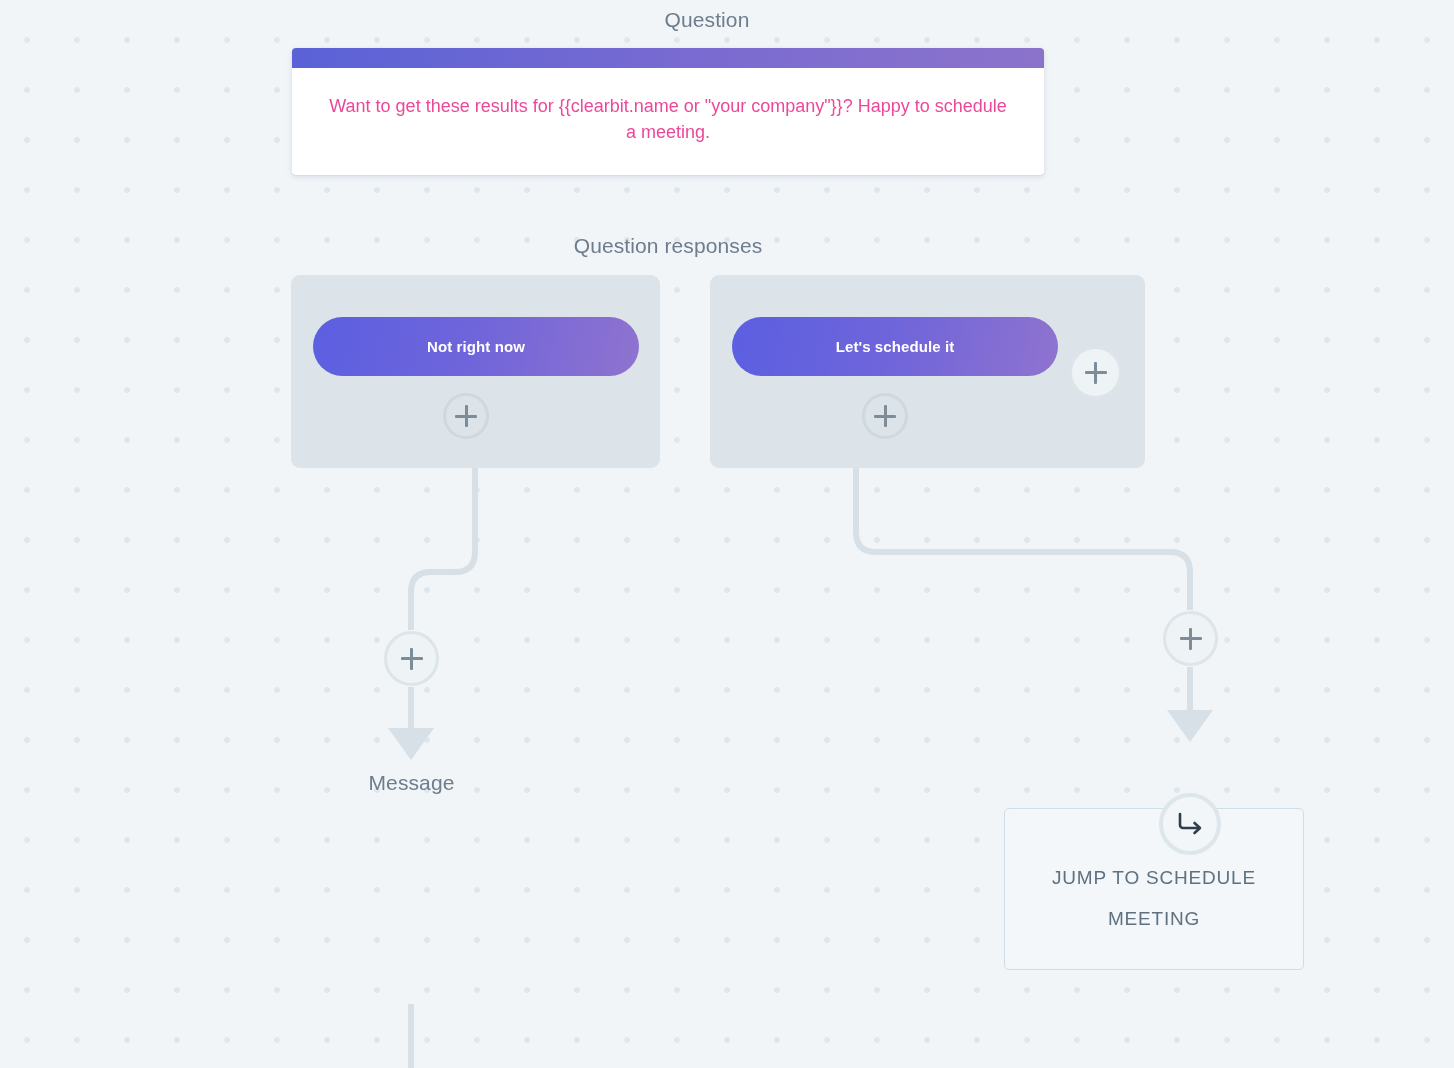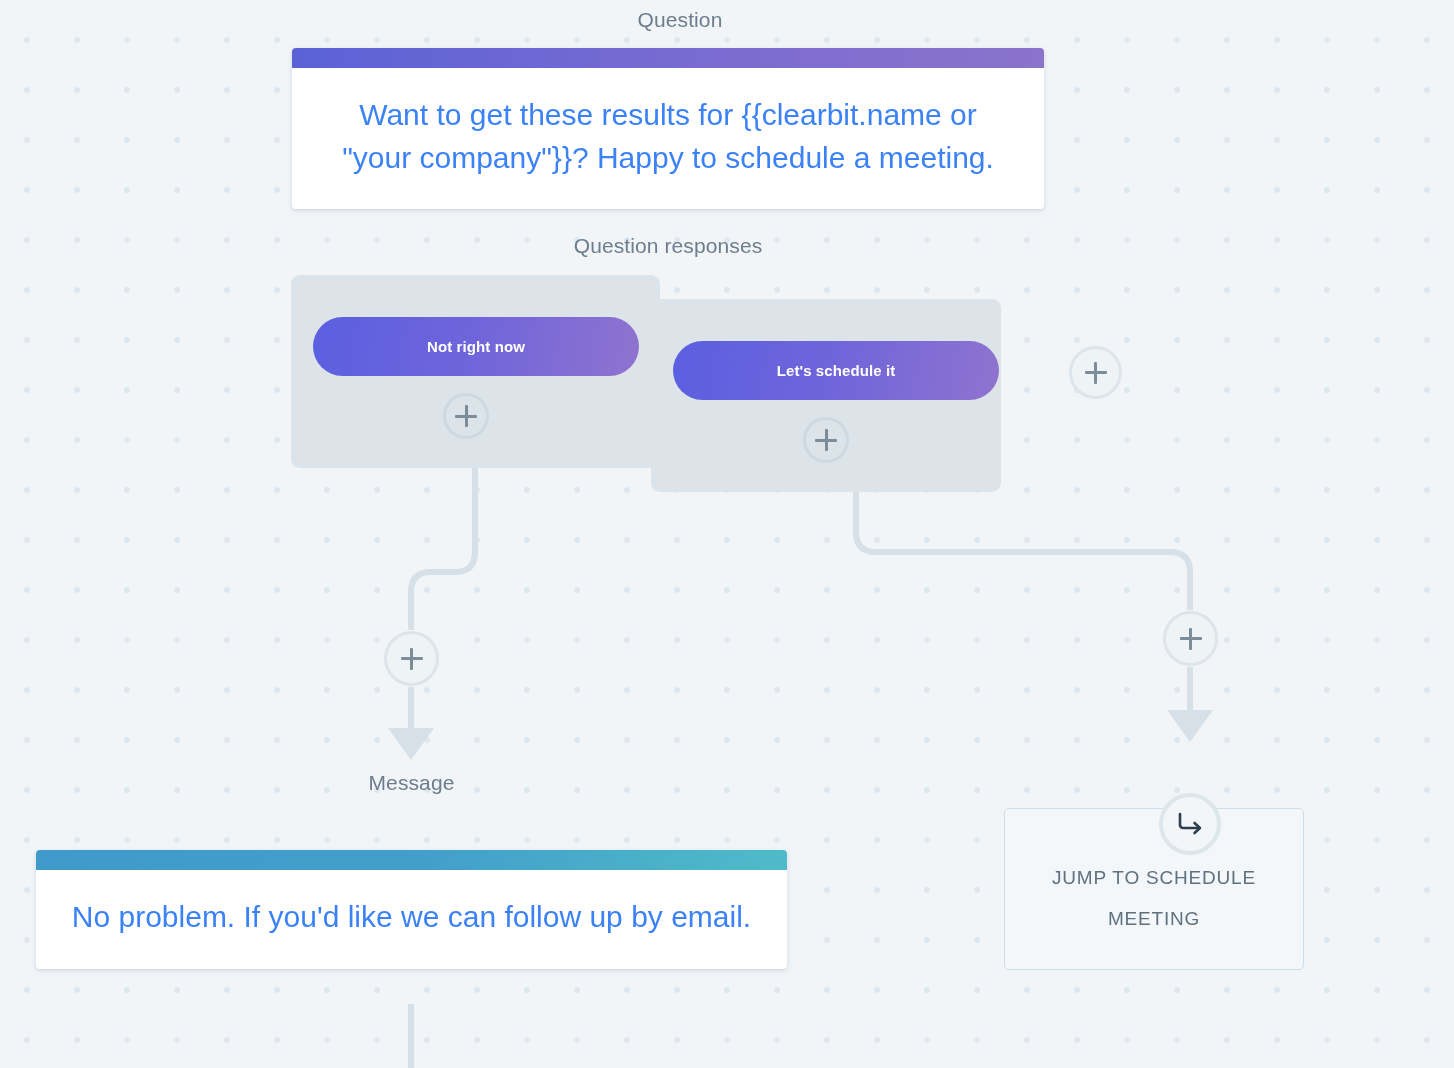--- a/index.html
+++ b/index.html
@@ -45,23 +45,23 @@
     box-shadow: 0 2px 6px rgba(80,100,120,0.13), 0 1px 2px rgba(80,100,120,0.10);
     overflow: hidden;
   }
   .card-bar {
     height: 20px;
     width: 100%;
   }
   .card-body {
     padding: 26px 30px 30px 30px;
     text-align: center;
-    font-size: 30px;
+    font-size: 18px;
     line-height: 1.42;
-    color: #3b82f6;
+    color: #ec4899;
     font-weight: 400;
   }
 
   
   .resp-box {
     position: absolute;
     background: #dce4e9;
     border-radius: 9px;
   }
   .resp-pill {
@@ -174,38 +174,38 @@
     <path d="M411,687 L411,730" fill="none" stroke="#d6e0e6" stroke-width="6"></path>
     <path d="M411,728 L434,728 L411,760 L388,728 Z" fill="#d6e0e6"></path>
 
     <path d="M856,468 L856,532 Q856,552 876,552 L1170,552 Q1190,552 1190,572 L1190,610" fill="none" stroke="#d6e0e6" stroke-width="6" stroke-linecap="butt"></path>
     <path d="M1190,667 L1190,712" fill="none" stroke="#d6e0e6" stroke-width="6"></path>
     <path d="M1190,710 L1213,710 L1190,742 L1167,710 Z" fill="#d6e0e6"></path>
 
     <path d="M411,1004 L411,1068" fill="none" stroke="#d6e0e6" stroke-width="6"></path>
   </svg>
 
-  <div class="sec-label" style="left:12px; top:8px; width:1336px;">Question</div>
+  <div class="sec-label" style="left:0; top:8px; width:1336px;padding-left:39px;">Question</div>
 
   <div class="flow-card" style="left:292px; top:48px; width:752px;">
     <div class="card-bar" style="background:linear-gradient(90deg,#5a62d6 0%,#7a6bd1 55%,#8b73cb 100%);"></div>
     <div class="card-body">Want to get these results for {{clearbit.name or "your company"}}? Happy to schedule a meeting.</div>
   </div>
 
   <div class="sec-label" style="left:0; top:234px; width:1336px;">Question responses</div>
 
   <div class="resp-box" style="left:291px; top:275px; width:369px; height:193px;">
     <div class="resp-pill" style="left:22px; top:42px; width:326px; height:59px;
                 background:linear-gradient(100deg,#5b5fe1 0%,#7065da 50%,#8f73cf 100%);">Not right now</div>
     <div class="plus-circle plus-outline" style="left:152px; top:118px; width:46px; height:46px;">
       <span class="plus-glyph"></span>
     </div>
   </div>
 
-  <div class="resp-box" style="left:651px; top:275px; width:350px; height:193px;margin-top:24px;">
+  <div class="resp-box" style="left:710px; top:275px; width:435px; height:193px;">
     <div class="resp-pill" style="left:22px; top:42px; width:326px; height:59px;
                 background:linear-gradient(100deg,#5b5fe1 0%,#7065da 50%,#8f73cf 100%);">Let's schedule it</div>
     <div class="plus-circle plus-outline" style="left:152px; top:118px; width:46px; height:46px;">
       <span class="plus-glyph"></span>
     </div>
   </div>
 
   <div class="plus-circle plus-filled" style="left:1069px; top:346px; width:53px; height:53px;">
     <span class="plus-glyph"></span>
   </div>
@@ -213,24 +213,20 @@
   <div class="plus-circle plus-filled" style="left:384px; top:631px; width:55px; height:55px;">
     <span class="plus-glyph"></span>
   </div>
 
   <div class="plus-circle plus-filled" style="left:1163px; top:611px; width:55px; height:55px;">
     <span class="plus-glyph"></span>
   </div>
 
   <div class="sec-label" style="left:0; top:771px; width:823px;">Message</div>
 
-  <div class="flow-card" style="left:36px; top:850px; width:751px;">
-    <div class="card-bar" style="background:linear-gradient(90deg,#3f9acb 0%,#429fca 52%,#4fbbc9 100%);"></div>
-    <div class="card-body">No problem. If you'd like we can follow up by email.</div>
-  </div>
 
   <div class="jump-card" style="left:1004px; top:808px; width:300px; height:162px;">
     <div class="jump-label">JUMP TO SCHEDULE</div>
     <div class="jump-label" style="margin-top:4px;">MEETING</div>
   </div>
   <div class="jump-icon-circle" style="left:1159px; top:793px;">
     <svg width="30" height="26" viewBox="0 0 30 26" xmlns="http://www.w3.org/2000/svg">
       <path d="M5,3 L5,14 A3,3 0 0 0 8,17 L24,17" fill="none" stroke="#2f3e4c" stroke-width="2.6" stroke-linecap="round" stroke-linejoin="round"></path>
       <path d="M19.5,12 L25,17 L19.5,22" fill="none" stroke="#2f3e4c" stroke-width="2.6" stroke-linecap="round" stroke-linejoin="round"></path>
     </svg>

